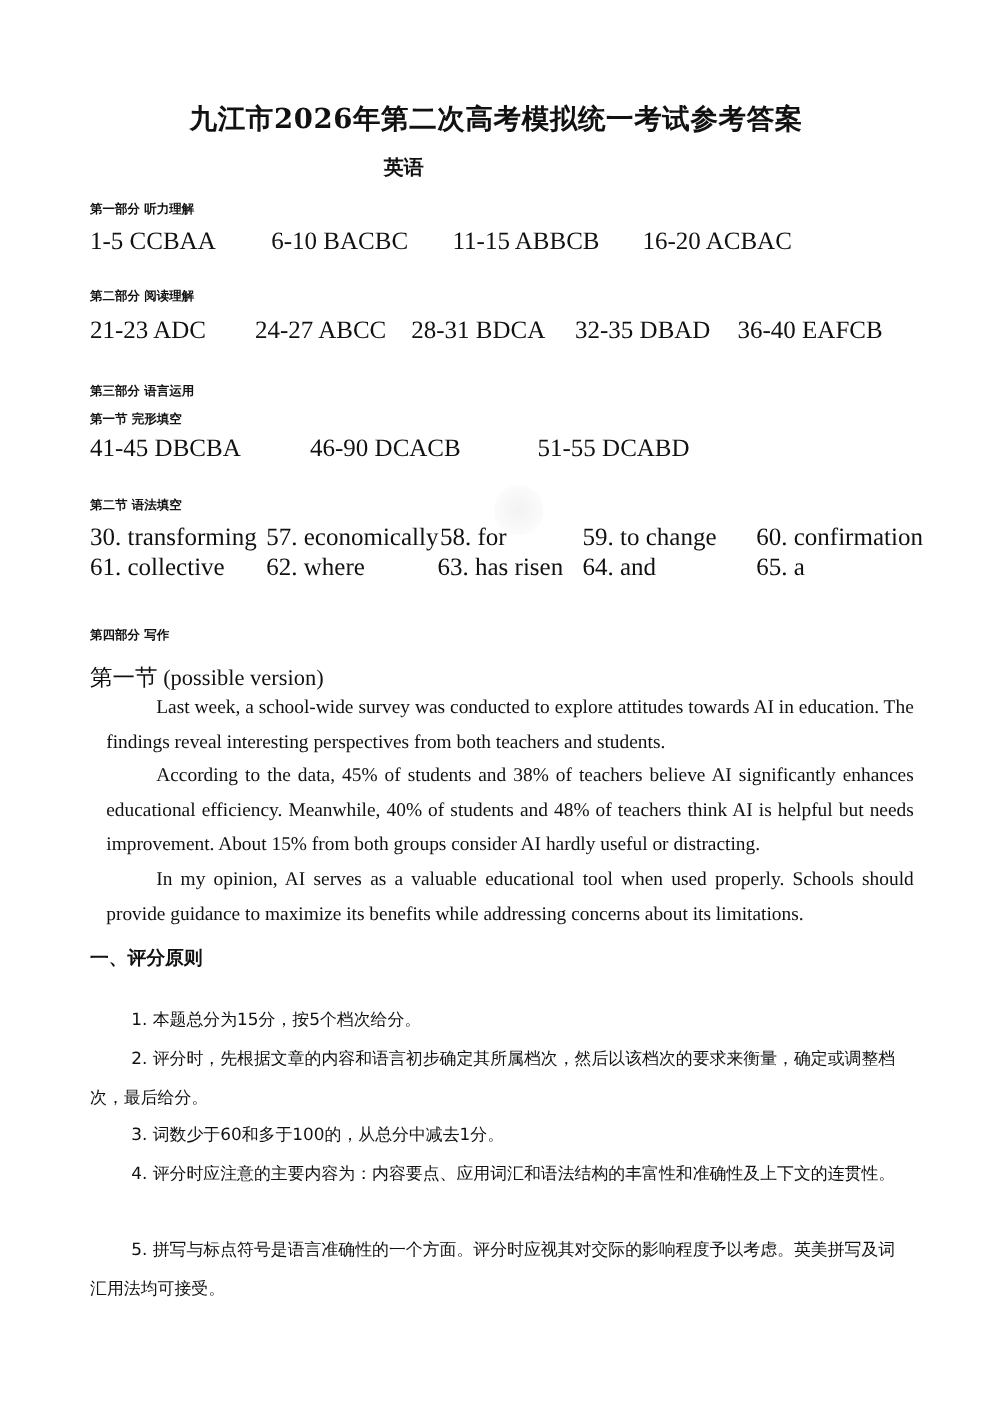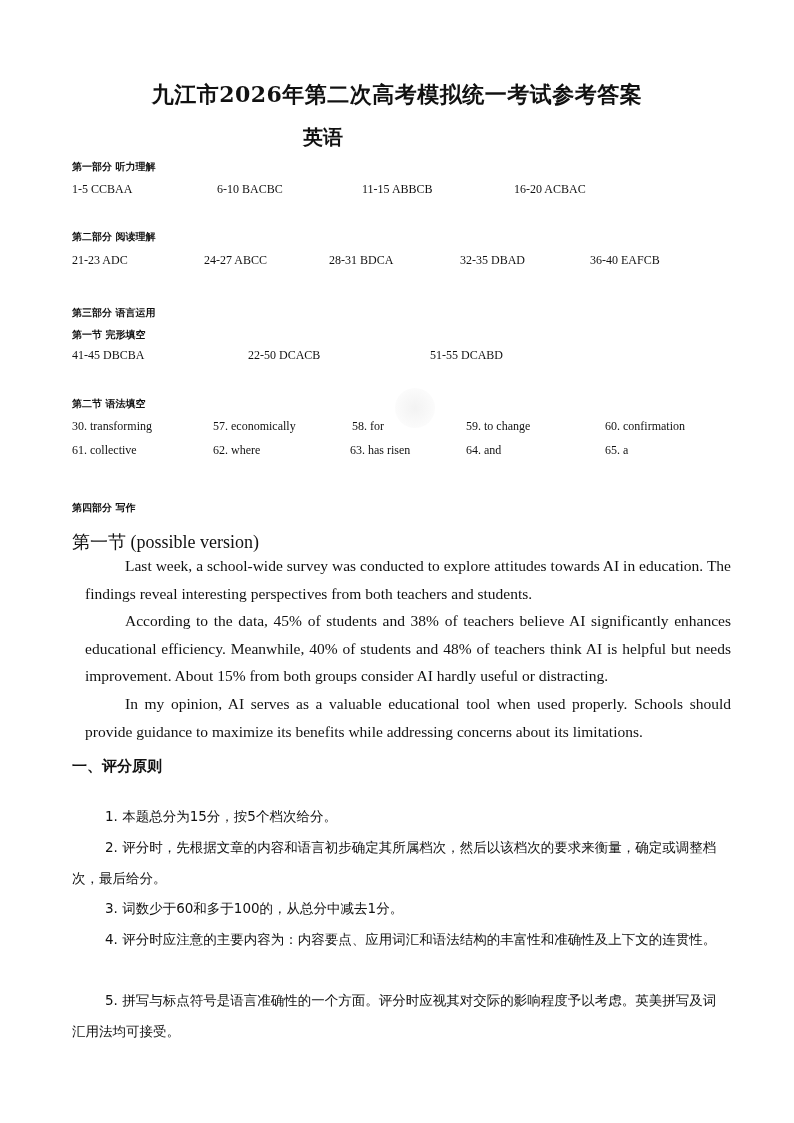--- a/index.html
+++ b/index.html
@@ -9,24 +9,24 @@
       color: #111111;
     }
     .abs { position: absolute; white-space: nowrap; }
     .title {
       top: 80px; left: 0; width: 794px; text-align: center;
       font-size: 22px; font-weight: bold; letter-spacing: 0.5px;
       font-family: "DejaVu Serif", serif;
     }
     .subtitle {
       top: 124px; left: 0; width: 646px; text-align: center;
-      font-size: 20px; font-weight: bold; font-family: "DejaVu Serif", serif;
+      font-size: 16px; font-weight: bold; font-family: "DejaVu Serif", serif;
     }
     .h { font-size: 10px; font-weight: bold; font-family: "DejaVu Sans", sans-serif; left: 72px; }
-    .ans { font-size: 12px; text-align: center; }
+    .ans { font-size: 20px; text-align: center; }
     .para {
       position: absolute; left: 72px; width: 646px;
       font-size: 15.5px; line-height: 27.5px; text-align: justify;
       text-indent: 40px;
       margin-left: 13px;
     }
     .cn {
       position: absolute; left: 72px; width: 650px;
       font-family: "DejaVu Sans", sans-serif; font-size: 13.5px;
       line-height: 31px; text-indent: 33px; margin-top: 19px;
@@ -54,21 +54,21 @@
   <div class="abs h" style="top:230px;">第二部分  阅读理解</div>
   <div class="abs ans" style="top:253px; left:72px;">21-23 ADC</div>
   <div class="abs ans" style="top:253px; left:204px;">24-27 ABCC</div>
   <div class="abs ans" style="top:253px; left:329px;">28-31 BDCA</div>
   <div class="abs ans" style="top:253px; left:460px;">32-35 DBAD</div>
   <div class="abs ans" style="top:253px; left:590px;">36-40 EAFCB</div>
 
   <div class="abs h" style="top:306px;">第三部分  语言运用</div>
   <div class="abs h" style="top:328px;">第一节  完形填空</div>
   <div class="abs ans" style="top:348px; left:72px;">41-45 DBCBA</div>
-  <div class="abs ans" style="top:348px; left:248px;">22-50 DCACB</div>
+  <div class="abs ans" style="top:348px; left:248px;">46-90 DCACB</div>
   <div class="abs ans" style="top:348px; left:430px;">51-55 DCABD</div>
 
   <div class="abs h" style="top:397px;">第二节  语法填空</div>
   <div class="abs ans" style="top:419px; left:72px;">30. transforming</div>
   <div class="abs ans" style="top:419px; left:213px;">57. economically</div>
   <div class="abs ans" style="top:419px; left:352px;">58. for</div>
   <div class="abs ans" style="top:419px; left:466px;">59. to change</div>
   <div class="abs ans" style="top:419px; left:605px;">60. confirmation</div>
   <div class="abs ans" style="top:443px; left:72px;">61. collective</div>
   <div class="abs ans" style="top:443px; left:213px;">62. where</div>

